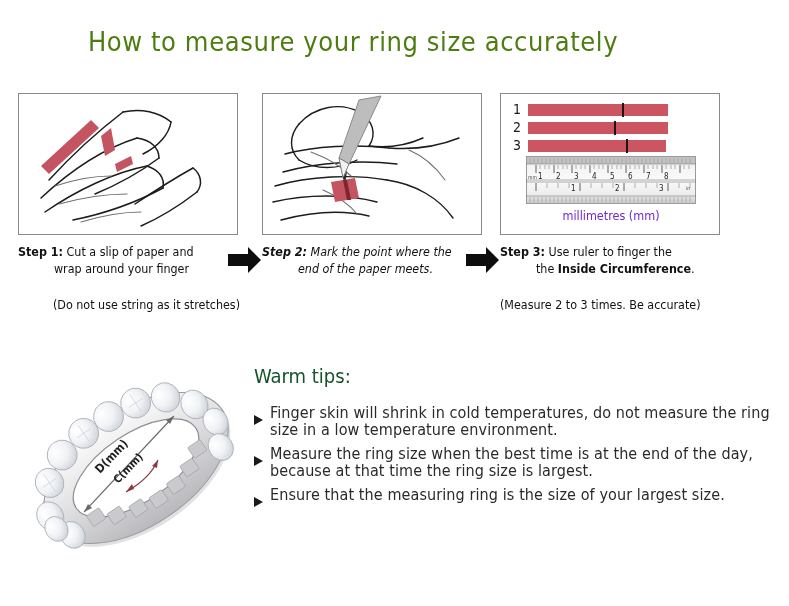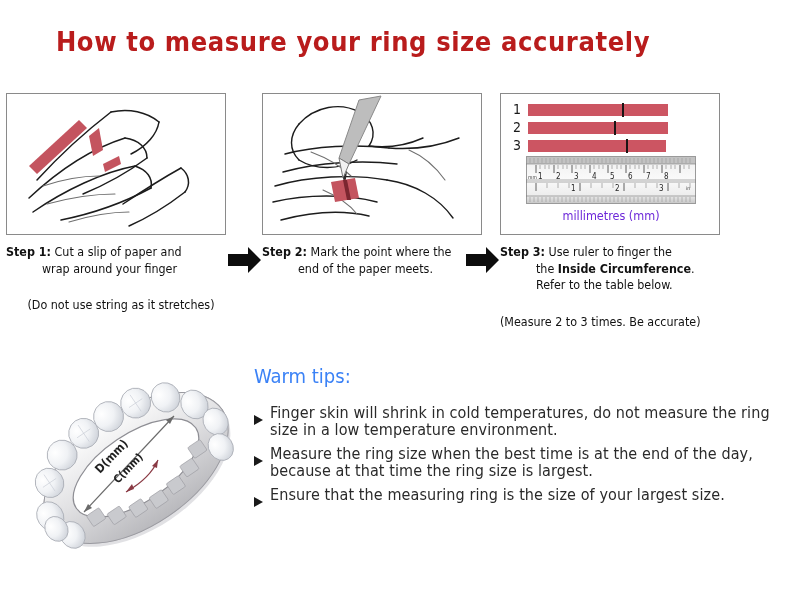--- a/index.html
+++ b/index.html
@@ -17,40 +17,40 @@
   }
 
   
   #page-title {
     position: absolute;
     left: 0; top: 26px;
     width: 706px;
     text-align: center;
     font-family: "DejaVu Sans Condensed", "Liberation Sans", sans-serif;
     font-size: 27px;
-    font-weight: 700;
+    font-weight: 400;
     letter-spacing: 0.6px;
-    color: #b91c1c;
+    color: #4d7c0f;
     white-space: nowrap;
   }
 
   
   #steps-row {
     position: absolute;
     left: 0; top: 93px;
     width: 789px;
     height: 250px;
   }
   .step-col {
     position: absolute;
     top: 0;
     width: 222px;
   }
-  .step-col.col-1 { left: 6px; }
-  .step-col.col-2 { left: 262px; }
+  .step-col.col-1 { left: 18px; }
+  .step-col.col-2 { left: 262px; font-style: italic; }
   .step-col.col-3 { left: 500px; }
 
   .step-frame {
     position: relative;
     width: 220px;
     height: 142px;
     border: 1px solid #8a8a8a;
     background: #ffffff;
     box-sizing: border-box;
     overflow: hidden;
@@ -68,21 +68,21 @@
   .step-caption .cap-line-3 { display: block; padding-left: 36px; }
   .step-caption .emph { font-weight: bold; }
 
   .step-note {
     margin-top: 20px;
     font-family: "DejaVu Sans Condensed", "Liberation Sans", sans-serif;
     font-size: 12.4px;
     color: #111;
     text-align: center;
   }
-  .step-col.col-1 .step-note { text-align: center; padding-left: 8px; }
+  .step-col.col-1 .step-note { text-align: right; padding-left: 8px; }
   .step-col.col-3 .step-note { text-align: left; padding-left: 0px; }
 
   
   .flow-arrow {
     position: absolute;
     top: 152px;
     width: 34px;
     height: 30px;
   }
   .flow-arrow.a1 { left: 228px; }
@@ -165,21 +165,21 @@
   #tips {
     position: absolute;
     left: 254px;
     top: 364px;
     width: 520px;
   }
   #tips-heading {
     font-family: "DejaVu Sans Condensed", "Liberation Sans", sans-serif;
     font-size: 20px;
     font-weight: 400;
-    color: #3b82f6;
+    color: #14532d;
     margin-bottom: 16px;
   }
   .tip-item {
     display: flex;
     align-items: flex-start;
     margin-bottom: 7px;
   }
   .tip-bullet {
     flex: 0 0 auto;
     width: 16px;
@@ -368,21 +368,20 @@
         </svg>
       </div>
 
       <div class="ruler-label">millimetres (mm)</div>
     </div>
 
     <div class="step-caption">
       <span class="step-label">Step 3:</span>
       <span>Use ruler to finger the</span>
       <span class="cap-line-2"><span>the </span><span class="emph">Inside Circumference</span><span>.</span></span>
-      <span class="cap-line-3">Refer to the table below.</span>
     </div>
     <div class="step-note">(Measure 2 to 3 times. Be accurate)</div>
   </div>
 
 </div>
 
 <div id="ring-figure">
   <svg width="228" height="230" viewBox="0 0 228 230">
     <defs>
       <linearGradient id="bandGrad" x1="0" y1="0" x2="0" y2="1">

